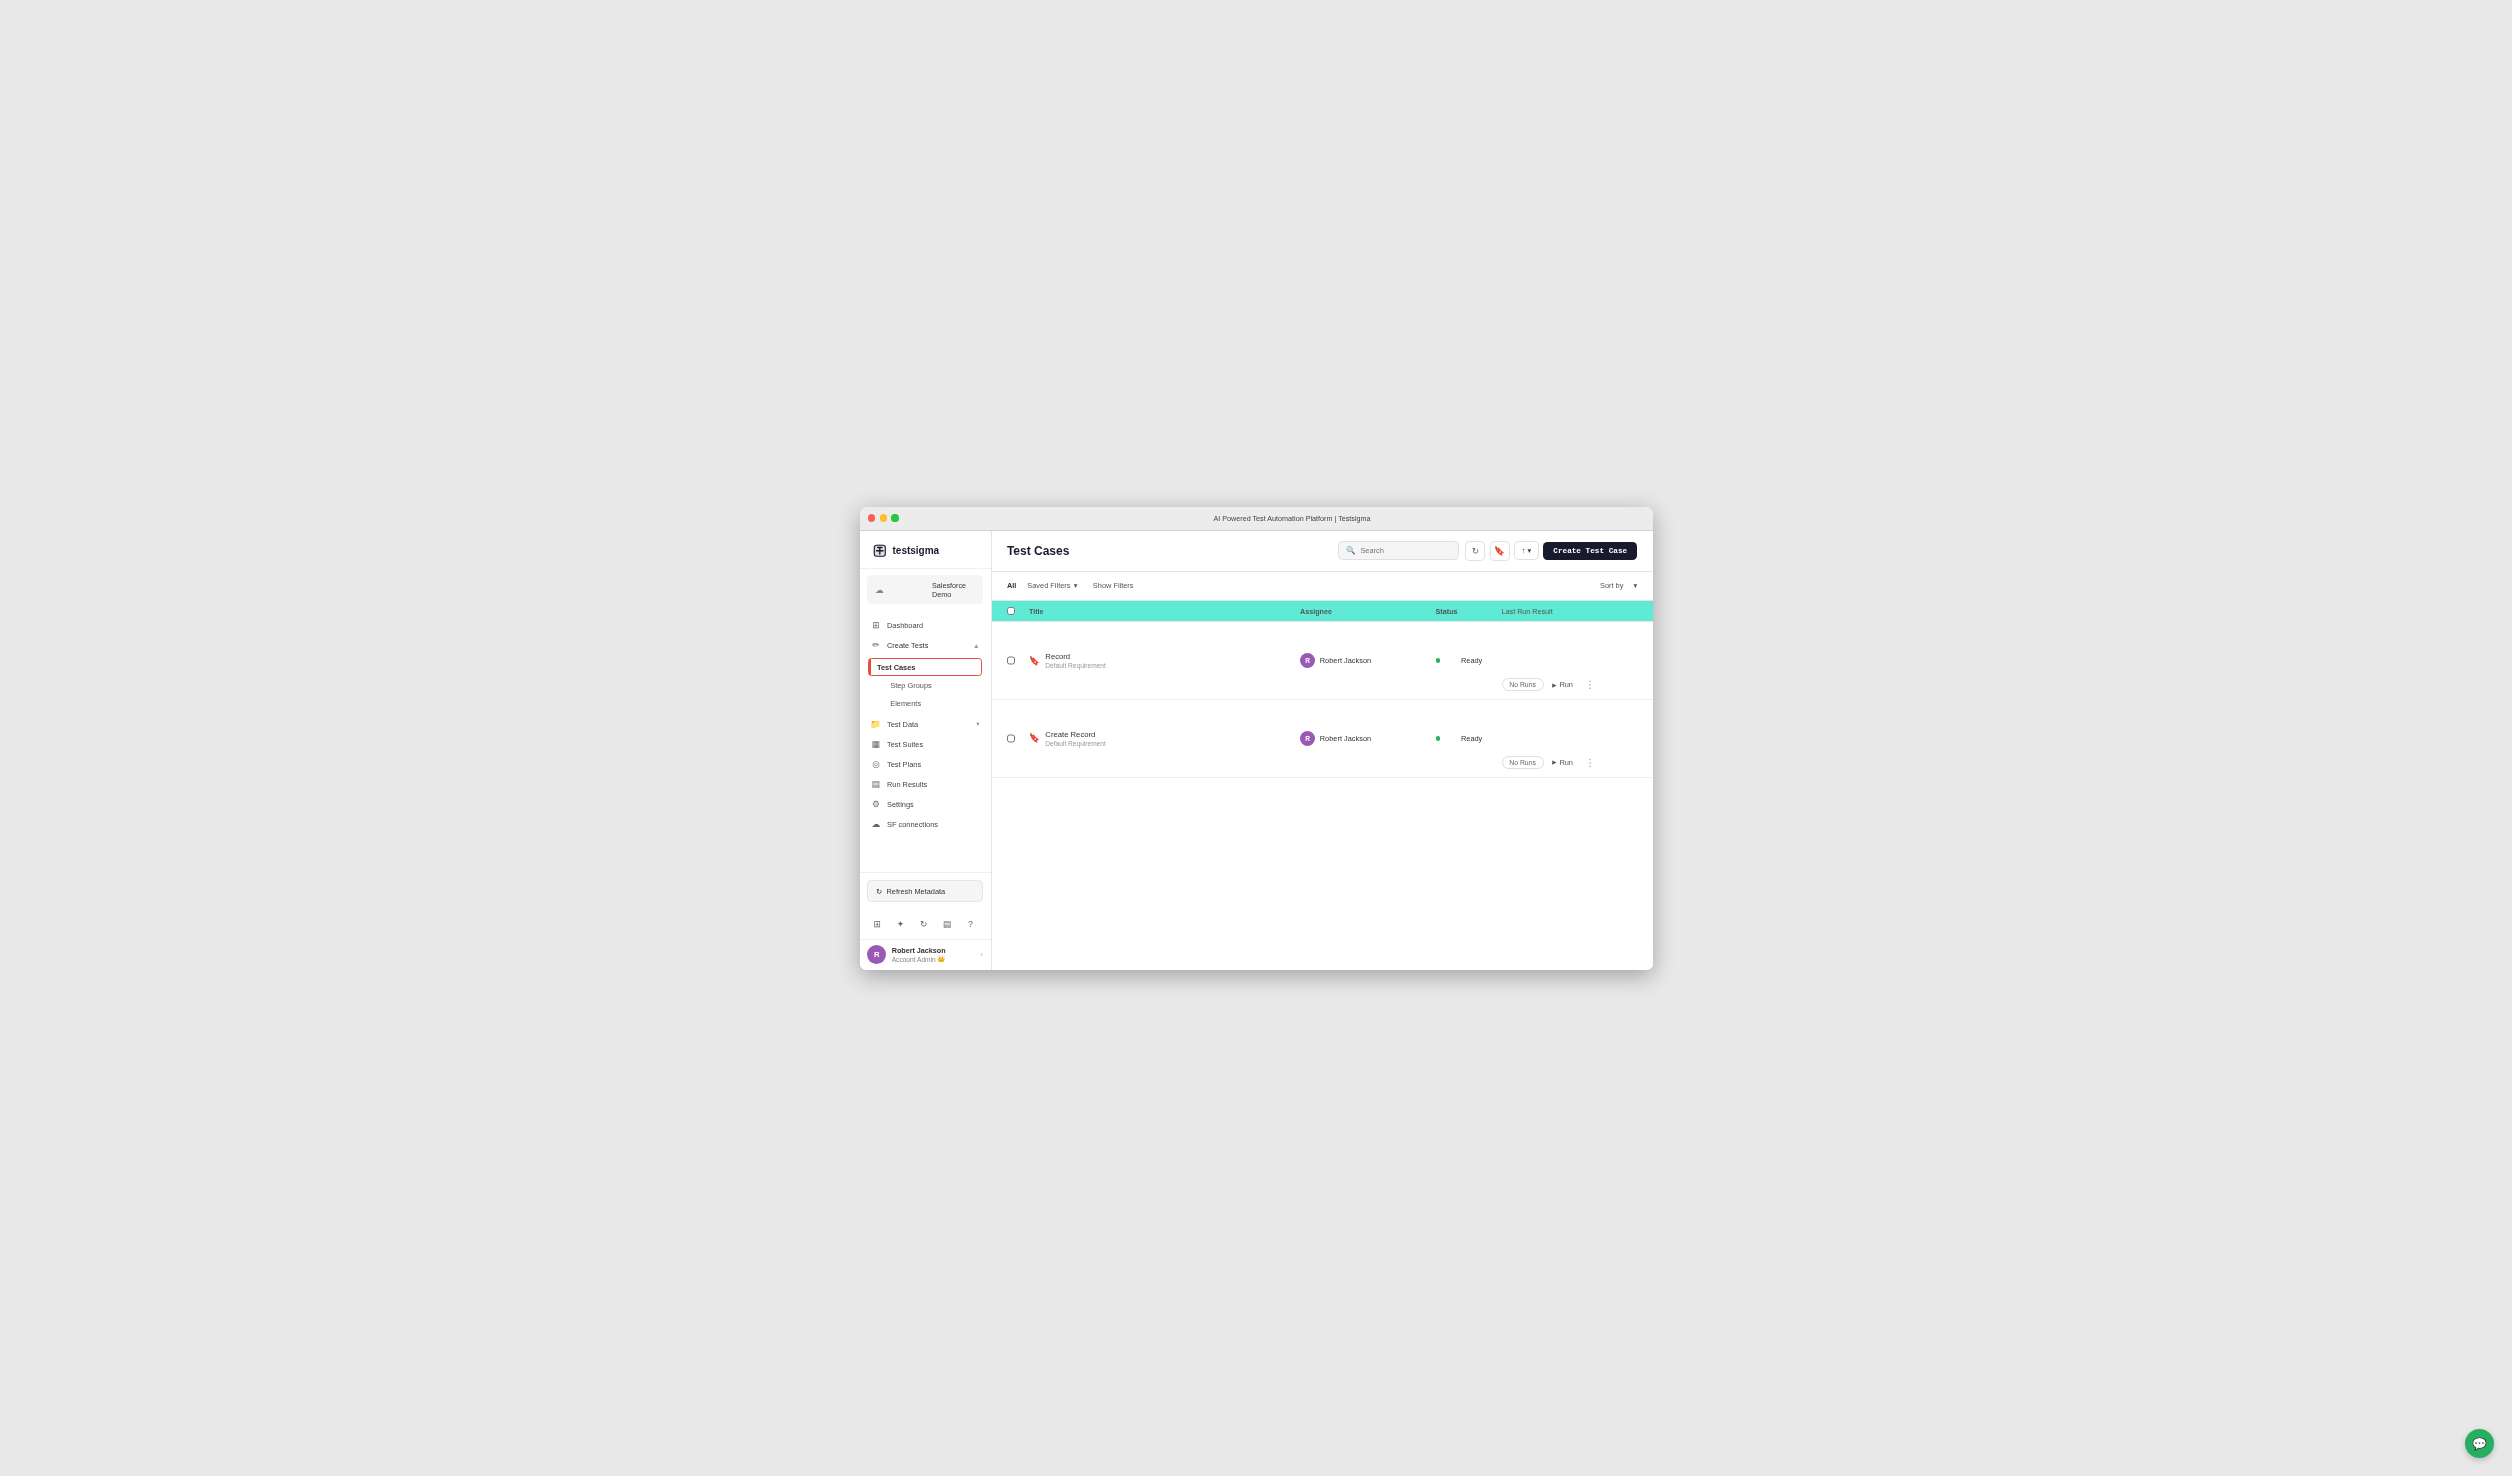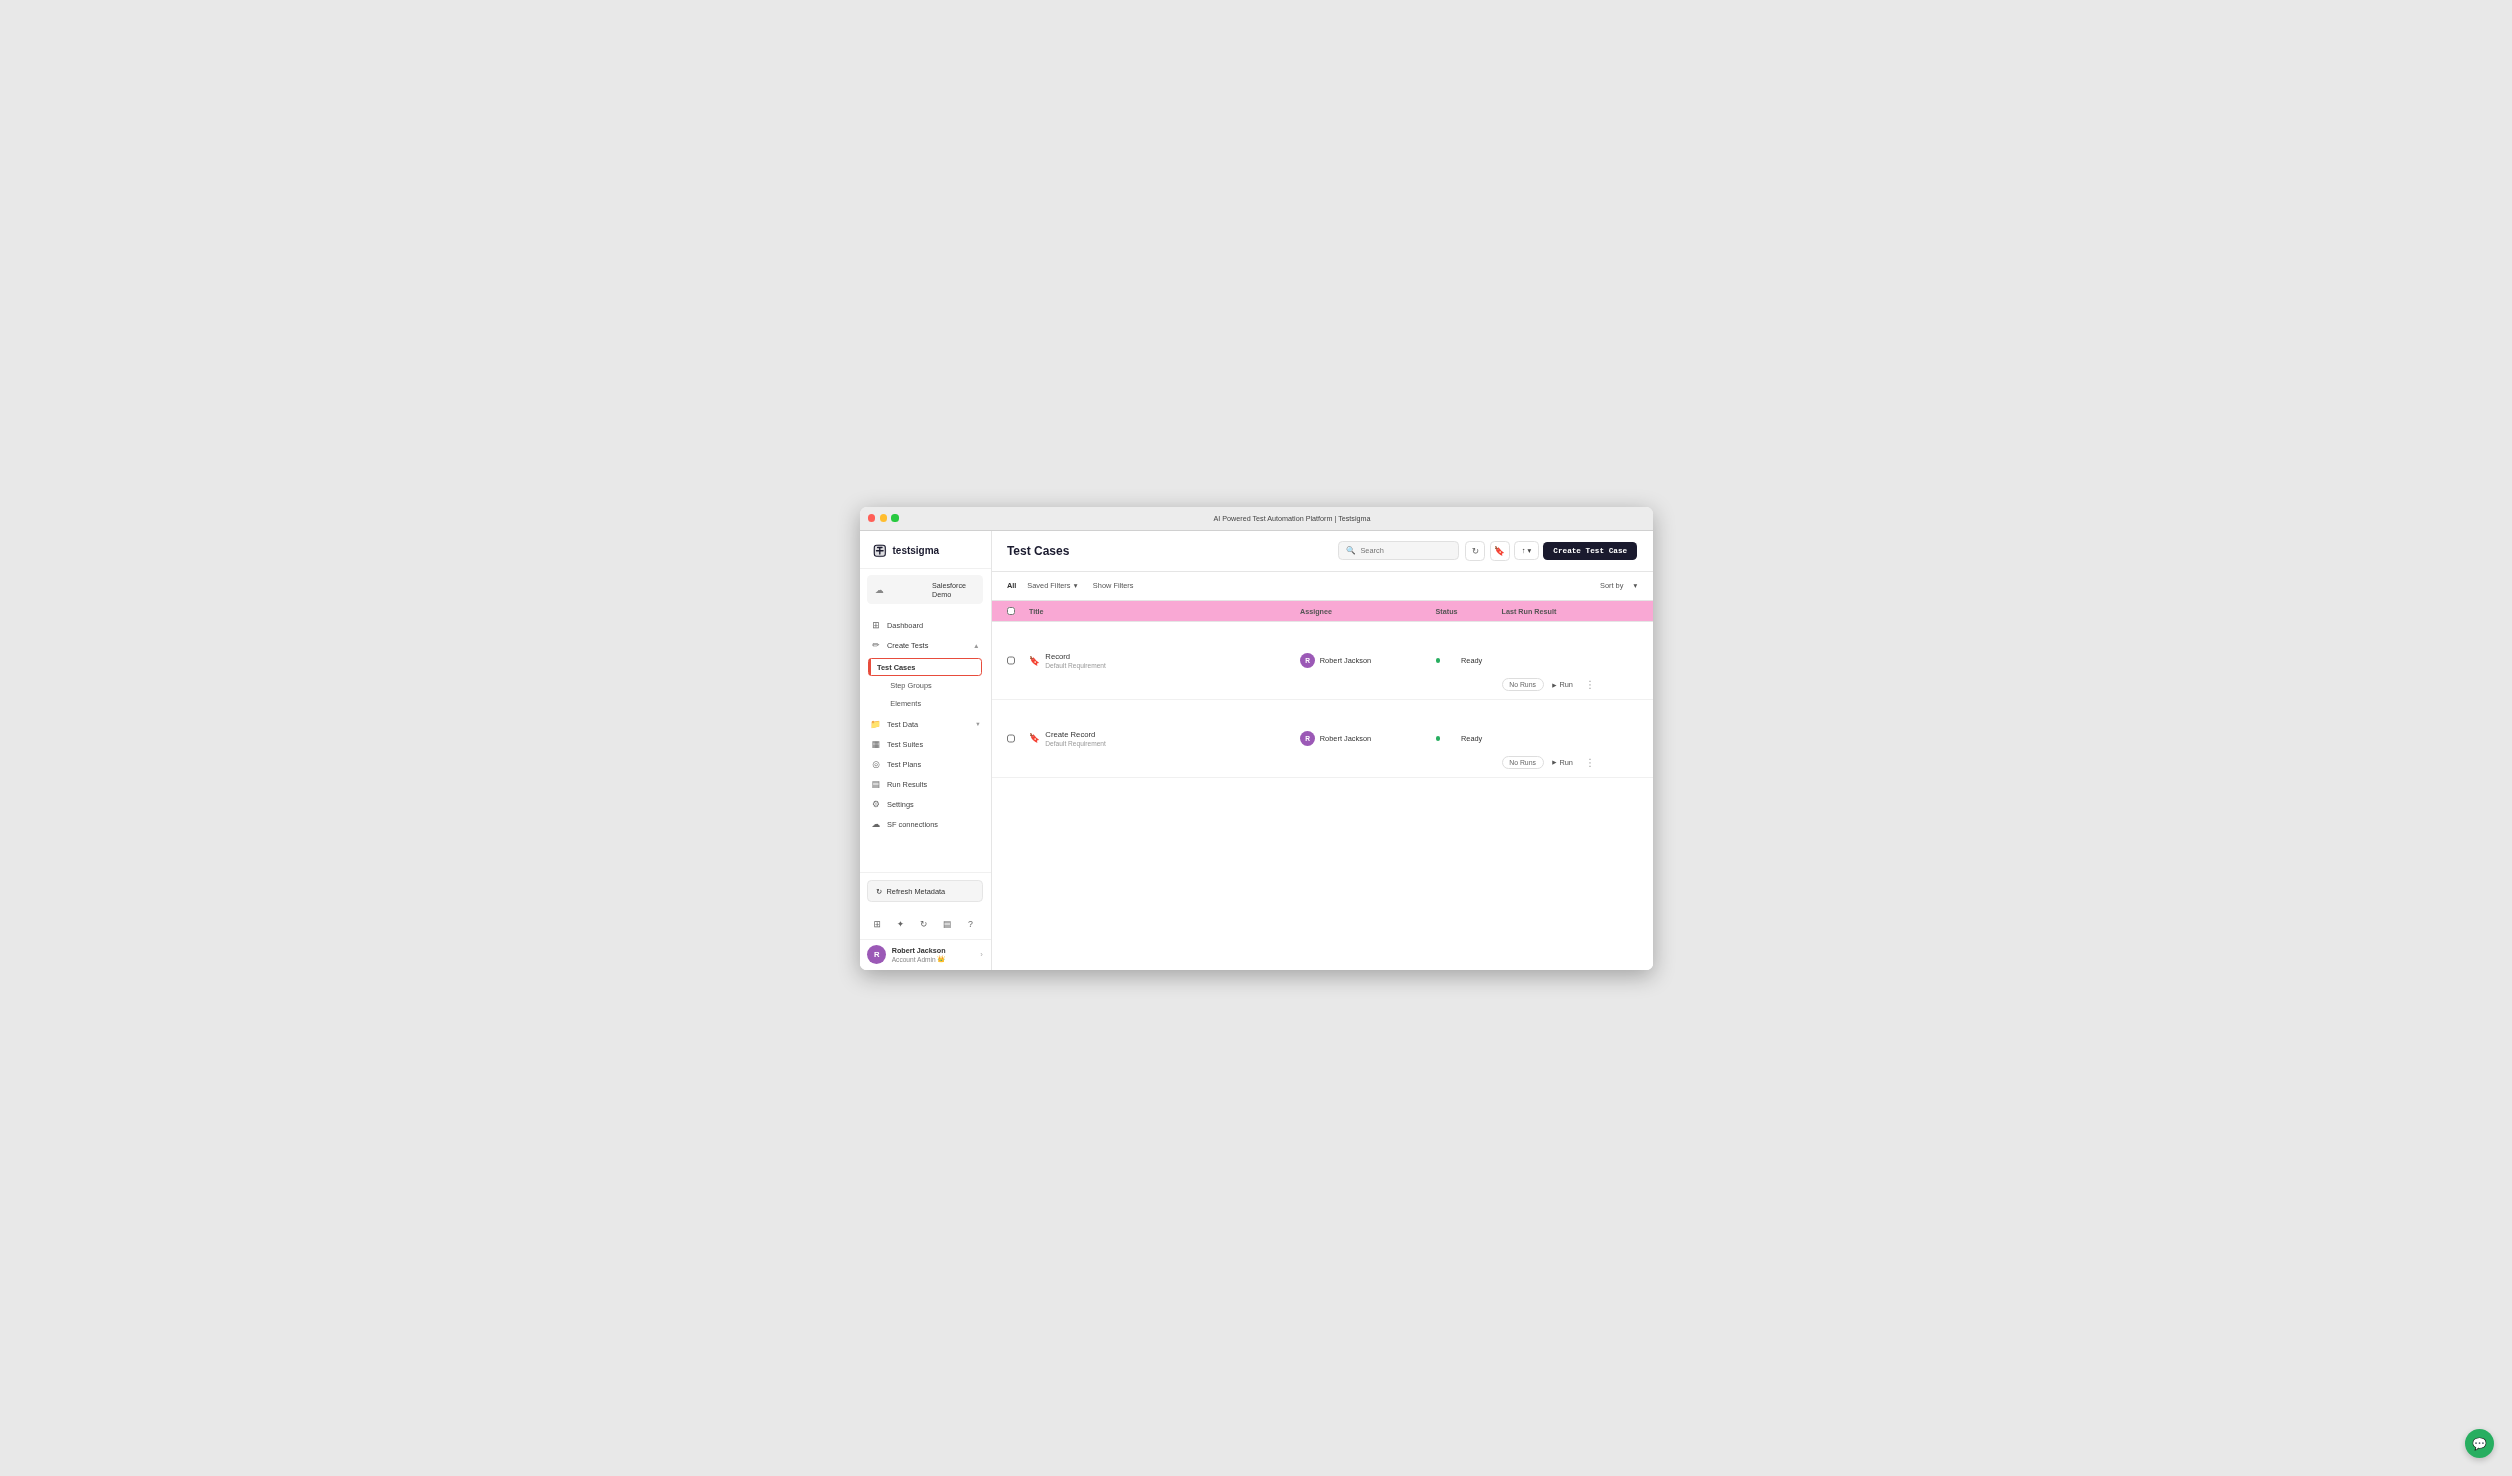--- a/index.html
+++ b/index.html
@@ -335,27 +335,27 @@
       font-size: 7.4px;
       color: #555;
       cursor: pointer;
     }
     
     .table-header {
       display: flex;
       align-items: flex-start;
       padding: 5.5px 15.4px;
       border-bottom: 0.6px solid #e5e5e5;
-      background: #f9a8d4;
+      background: #5eead4;
     }
     .table-header .col-check { width: 22px; }
     .table-header .col-title { flex: 2; font-size: 7.2px; font-weight: 600; color: #555; }
     .table-header .col-assignee { flex: 1; font-size: 7.2px; font-weight: 600; color: #555; text-align: left; }
     .table-header .col-status { width: 66px; font-size: 7.2px; font-weight: 600; color: #555; }
-    .table-header .col-result { flex: 1; font-size: 7.2px; font-weight: 700; color: #555; }
+    .table-header .col-result { flex: 1; font-size: 7.2px; font-weight: 400; color: #555; }
     .table-row {
       display: flex;
       align-items: center;
       padding: 7.7px 15.4px;
       border-bottom: 0.6px solid #f0f0f0;
     }
     .col-check { width: 22px; display: flex; align-items: center; }
     .col-check input[type="checkbox"] { width: 8.3px; height: 8.3px; cursor: pointer; }
     .col-title-content { flex: 2; display: flex; align-items: center; gap: 5.5px; }
     .bookmark-icon { color: #e74c3c; font-size: 8.8px; }

